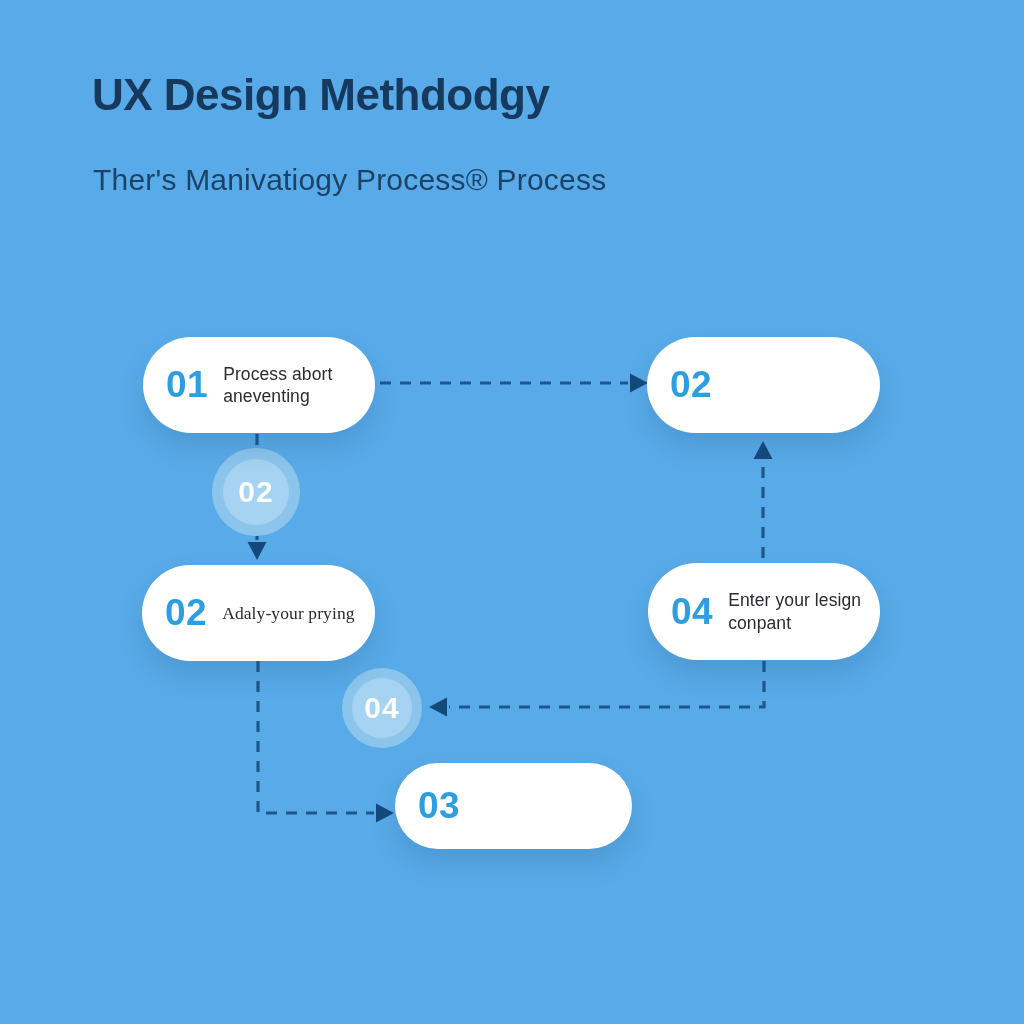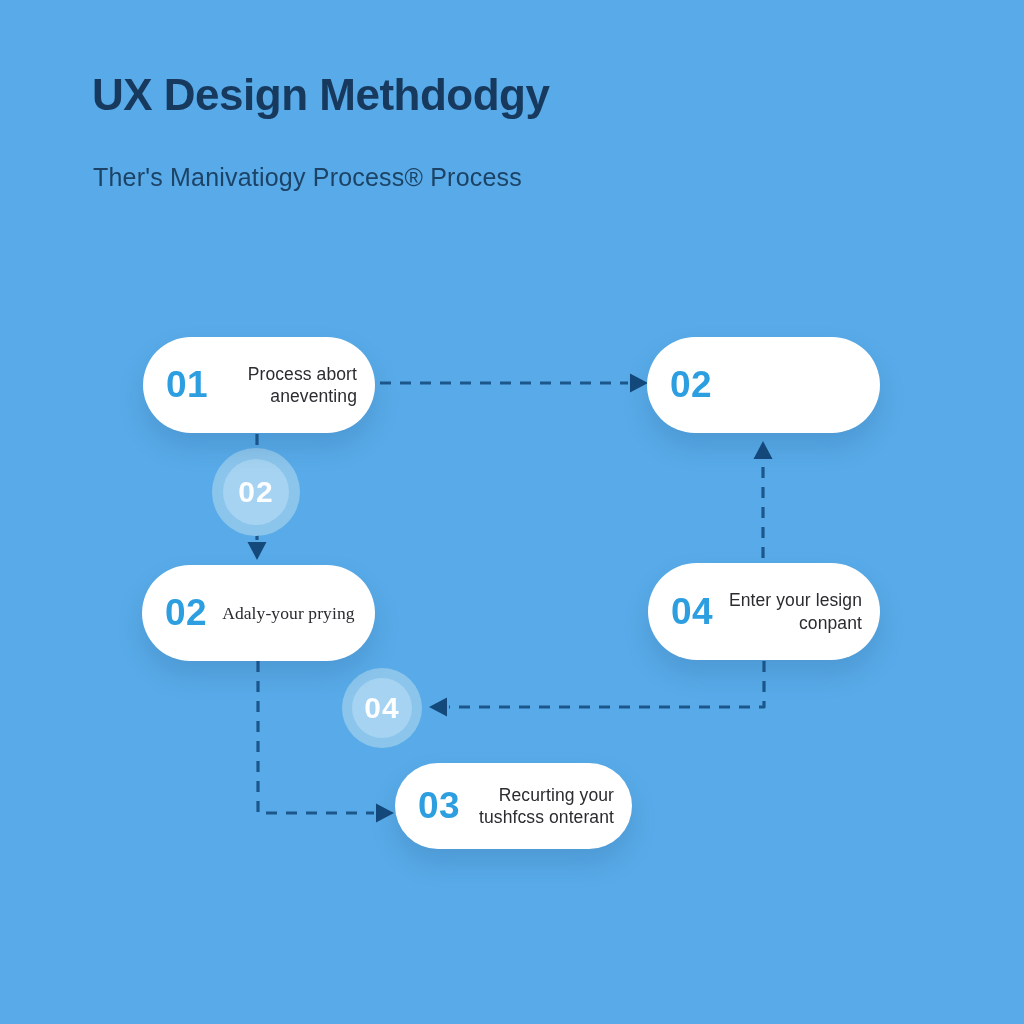--- a/index.html
+++ b/index.html
@@ -16,36 +16,35 @@
     position:relative;
   }
   .stage{position:absolute;inset:0;}
   .page-title{
     position:absolute;left:92px;top:70px;
     font-size:44px;font-weight:800;letter-spacing:-0.5px;
     color:var(--title);
   }
   .page-subtitle{
     position:absolute;left:93px;top:163px;
-    font-size:25px;font-weight:500;letter-spacing:0.2px;
+    font-size:30px;font-weight:500;letter-spacing:0.2px;
     color:var(--subtitle);
   }
   svg.connectors{position:absolute;left:0;top:0;z-index:1;}
   svg.connectors path{
     fill:none;stroke:var(--connector);stroke-width:3.2;
     stroke-dasharray:11 9;stroke-linejoin:round;
   }
   svg.connectors polygon{fill:var(--arrowhead);}
   .pill{
     position:absolute;z-index:3;
     background:var(--pill-bg);border-radius:50px;
     box-shadow:0 14px 26px rgba(26,74,120,0.18);
     display:flex;align-items:center;gap:15px;
     padding:0 18px 0 23px;
-    text-align:right;
   }
   .pill .num{
     font-size:37px;font-weight:800;color:var(--pill-number);
     letter-spacing:0.5px;flex:0 0 auto;
   }
   .pill .label{
     font-size:17.5px;font-weight:500;line-height:1.28;
     color:var(--pill-text);letter-spacing:0.1px;
   }
   .badge{
@@ -117,21 +116,20 @@
     <span class="label">Adaly-your prying</span>
   </div>
 
   <div class="pill" id="pill-04-right">
     <span class="num">04</span>
     <span class="label">Enter your lesign conpant</span>
   </div>
 
   <div class="pill" id="pill-03-bottom">
     <span class="num">03</span>
-    <span class="label">Recurting your tushfcss onterant</span>
   </div>
 
   <div class="badge" id="badge-02">
     <div class="inner">
       <span class="num">02</span>
     </div>
   </div>
 
   <div class="badge" id="badge-04">
     <div class="inner">

